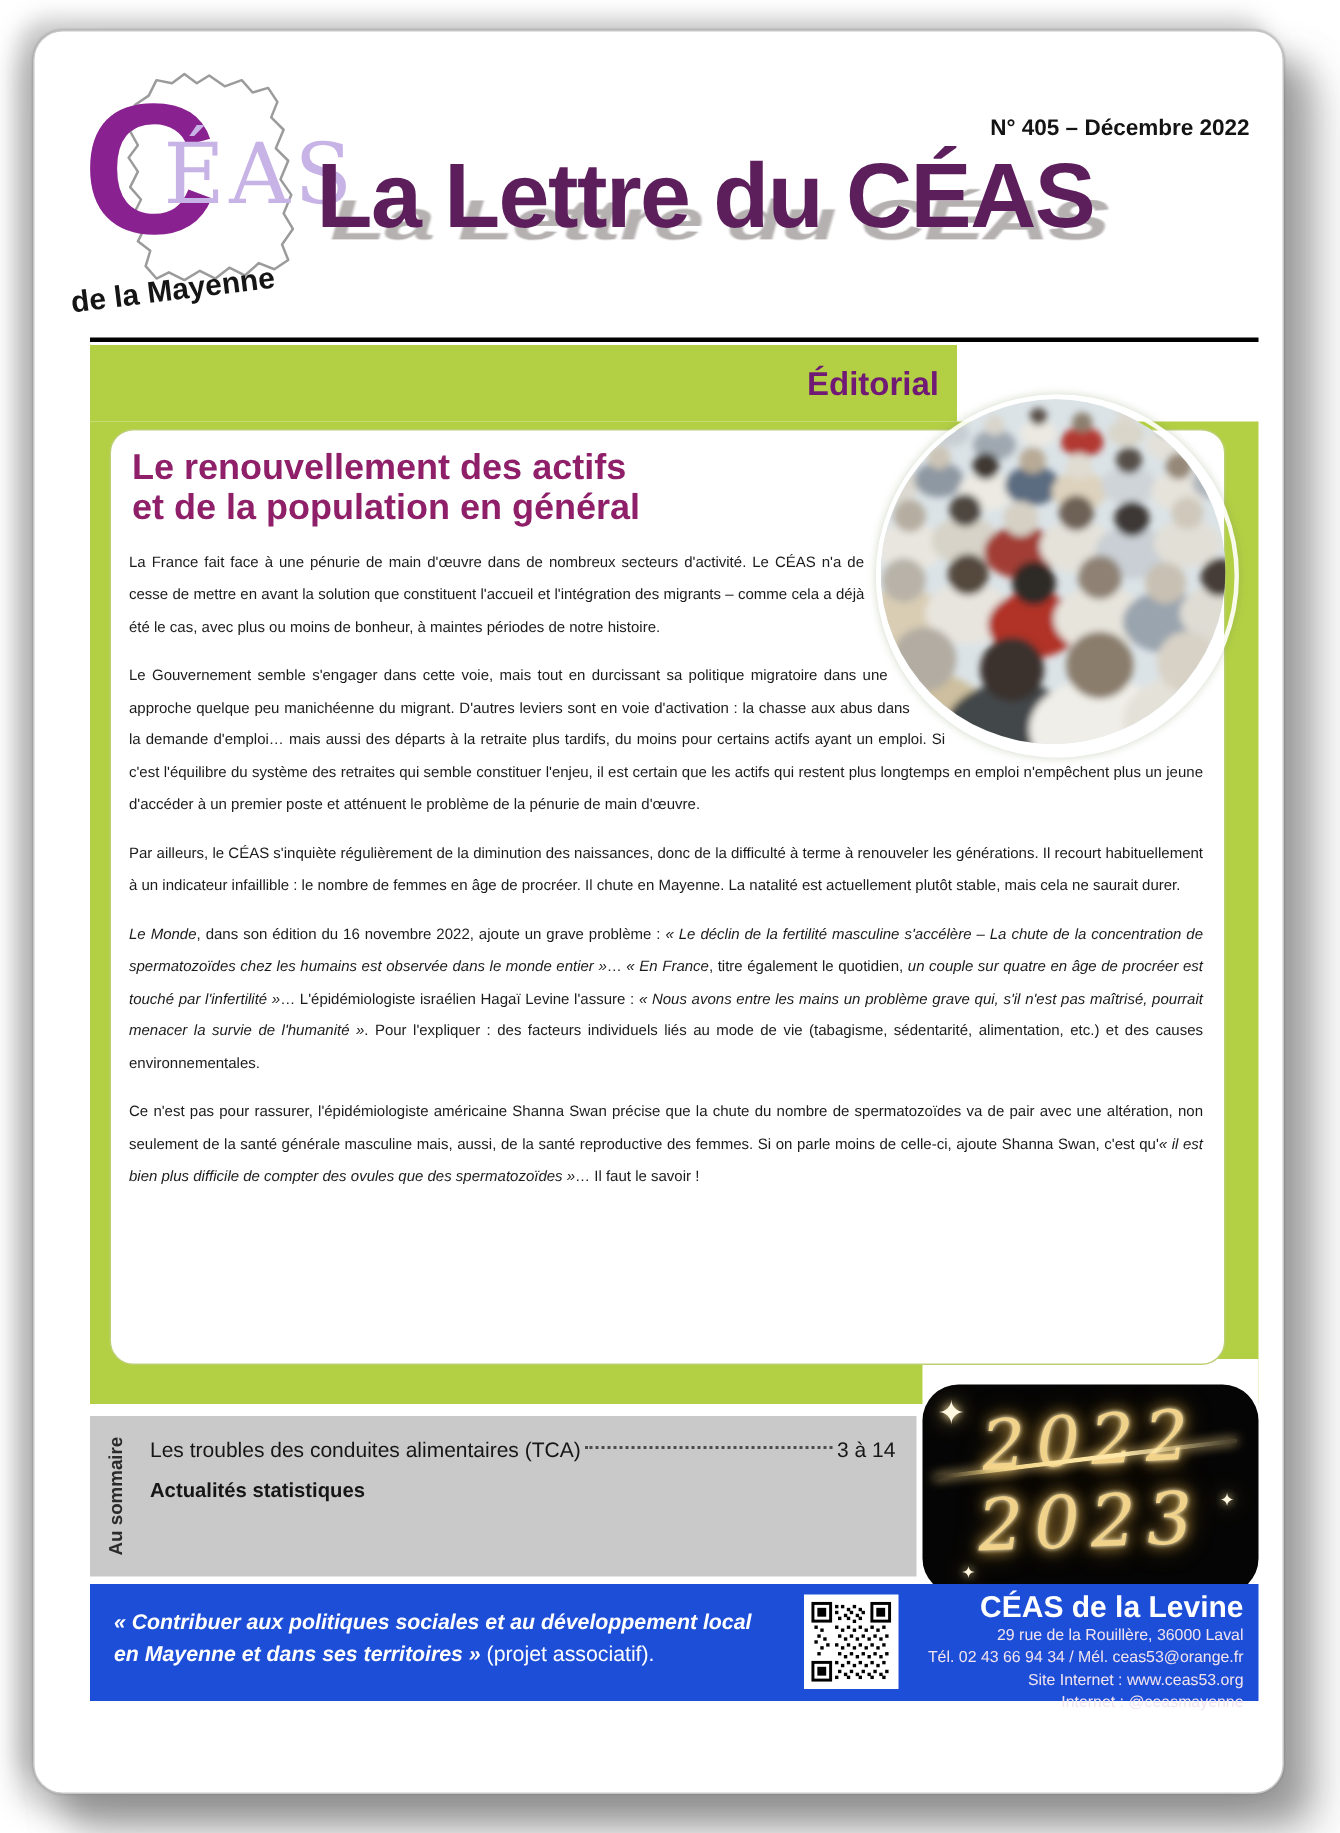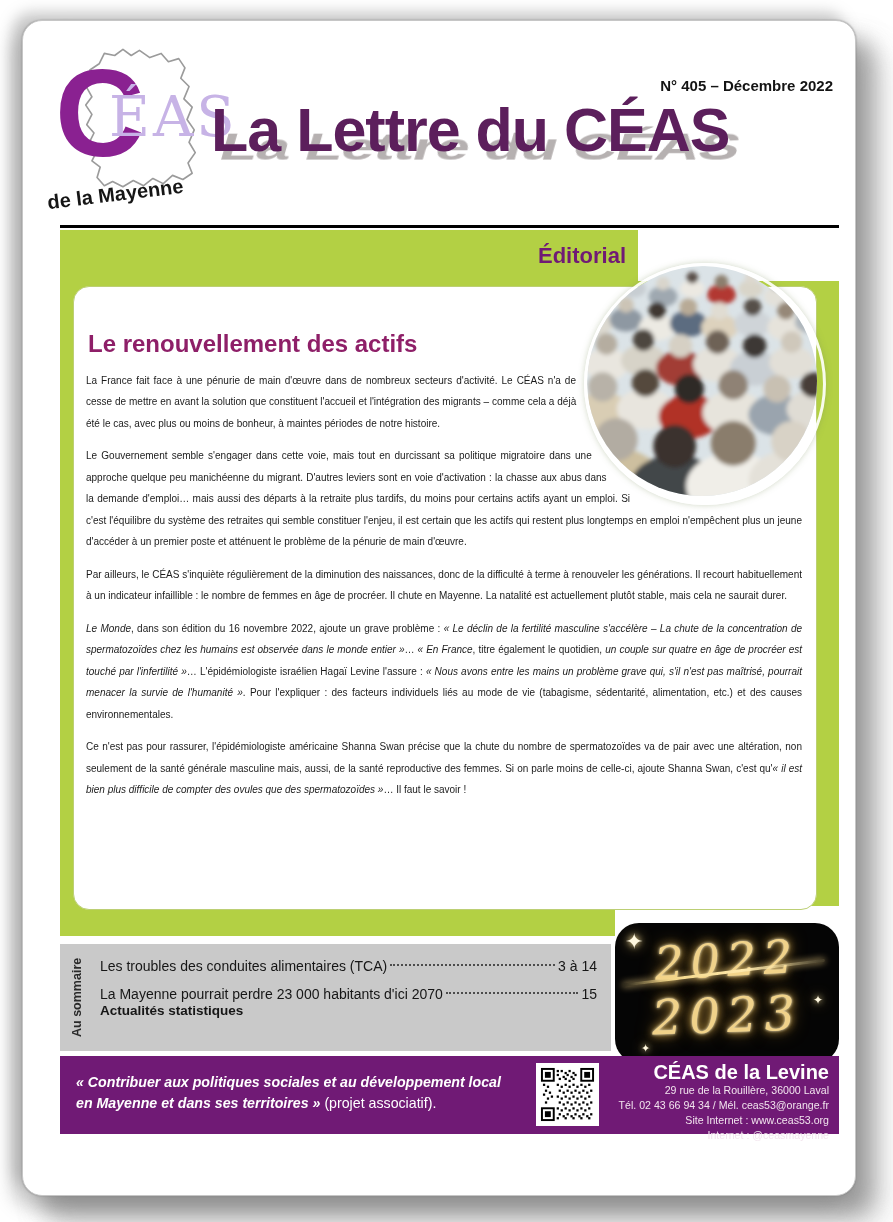--- a/index.html
+++ b/index.html
@@ -24,21 +24,21 @@
   .title-main{position:absolute;left:0;top:0;font-size:61px;font-weight:bold;color:#5c1f5c;
     white-space:nowrap;letter-spacing:-1px;}
   .rule{position:absolute;left:37px;top:204px;width:779px;height:3px;background:#000;}
   
   .band{position:absolute;left:37px;top:209px;width:578px;height:51px;background:#b3d044;}
   .band-label{position:absolute;right:12px;top:0;line-height:51px;font-size:22px;font-weight:bold;color:#701a75;}
   .green-bg{position:absolute;left:37px;top:260px;width:779px;height:655px;background:#b3d044;}
   .cut{position:absolute;left:592px;top:885px;width:224px;height:30px;background:#fff;}
   .edit-box{position:absolute;left:50px;top:265px;width:742px;height:622px;background:#fff;
     border:1px solid #bccf74;border-radius:16px;}
-  .edit-inner{position:absolute;left:12px;top:12px;right:14px;bottom:8px;margin-top:32px;}
+  .edit-inner{position:absolute;left:12px;top:12px;right:14px;bottom:8px;}
   .edit-heading{font-size:24px;font-weight:bold;color:#8e1f68;line-height:1.12;margin:0 0 12px 2px;}
   .photo-spacer{float:right;width:230px;height:136px;shape-outside:circle(128px at 132px 14px);}
   .para{margin:0 0 11px;font-size:10px;line-height:21.5px;color:#1b1b1b;text-align:justify;}
   .para:last-child{margin-bottom:0;}
   .it{font-style:italic;}
   .photo{position:absolute;left:510px;top:-24px;width:236px;height:236px;border-radius:50%;
     border:3px solid rgba(255,255,255,.9);box-shadow:0 0 6px rgba(120,140,90,.35);overflow:hidden;}
   
   .sommaire{position:absolute;left:37px;top:923px;width:551px;height:107px;background:#c9c9c9;}
   .sommaire-label{position:absolute;left:10px;top:10px;bottom:10px;writing-mode:vertical-rl;
@@ -57,21 +57,21 @@
   .ny-2022{font-size:46px;margin-top:14px;transform:rotate(-3deg);}
   .ny-2023{font-size:48px;margin-top:8px;transform:rotate(-2deg);}
   .ny-strike{position:absolute;left:6px;right:14px;top:34px;height:3px;border-radius:3px;
     background:linear-gradient(90deg,rgba(240,210,130,.15),#f4d88c 25%,#ffe9ac 60%,rgba(244,216,140,.25));
     transform:rotate(-4deg);box-shadow:0 0 7px rgba(255,220,140,.95);}
   .flare{position:absolute;color:#fff8e0;text-shadow:0 0 6px #ffe9a8,0 0 14px rgba(255,210,110,.9);}
   .flare-1{left:10px;top:6px;font-size:22px;}
   .flare-2{right:16px;top:70px;font-size:12px;}
   .flare-3{left:26px;bottom:8px;font-size:11px;}
   
-  .footer{position:absolute;left:37px;top:1035px;width:779px;height:78px;background:#701a75;color:#fff;}
+  .footer{position:absolute;left:37px;top:1035px;width:779px;height:78px;background:#1d4ed8;color:#fff;}
   .quote{position:absolute;left:16px;top:16px;width:430px;font-size:14.2px;line-height:1.5;}
   .quote .b{font-weight:bold;font-style:italic;}
   .qr{position:absolute;left:476px;top:7px;width:63px;height:63px;background:#fff;padding:3px;box-sizing:border-box;}
   .org{position:absolute;right:10px;top:5px;text-align:right;}
   .org-name{font-size:20px;font-weight:bold;line-height:1.1;color:#ffffff;}
   .org-line{font-size:10.6px;line-height:1.42;color:#f2e4ee;}
 </style>
 </head>
 <body>
 
@@ -101,20 +101,21 @@
   <div class="band">
     <div class="band-label">Éditorial</div>
   </div>
   <div class="green-bg"></div>
   <div class="cut"></div>
 
   <div class="edit-box">
     <div class="edit-inner">
       <div class="edit-heading">
         <span>Le renouvellement des actifs</span><br>
+        <span>et de la population en général</span>
       </div>
       <div>
         <div class="photo-spacer"></div>
 
       <p class="para"><span>La France fait face à une pénurie de main d'œuvre dans de nombreux secteurs d'activité. Le CÉAS n'a de cesse de mettre en avant la solution que constituent l'accueil et l'intégration des migrants – comme cela a déjà été le cas, avec plus ou moins de bonheur, à maintes périodes de notre histoire.</span></p>
           <p class="para"><span>Le Gouvernement semble s'engager dans cette voie, mais tout en durcissant sa politique migratoire dans une approche quelque peu manichéenne du migrant. D'autres leviers sont en voie d'activation : la chasse aux abus dans la demande d'emploi… mais aussi des départs à la retraite plus tardifs, du moins pour certains actifs ayant un emploi. Si c'est l'équilibre du système des retraites qui semble constituer l'enjeu, il est certain que les actifs qui restent plus longtemps en emploi n'empêchent plus un jeune d'accéder à un premier poste et atténuent le problème de la pénurie de main d'œuvre.</span></p>
           <p class="para"><span>Par ailleurs, le CÉAS s'inquiète régulièrement de la diminution des naissances, donc de la difficulté à terme à renouveler les générations. Il recourt habituellement à un indicateur infaillible : le nombre de femmes en âge de procréer. Il chute en Mayenne. La natalité est actuellement plutôt stable, mais cela ne saurait durer.</span></p>
           <p class="para"><span class="it">Le Monde</span><span>, dans son édition du 16 novembre 2022, ajoute un grave problème : </span><span class="it">« Le déclin de la fertilité masculine s'accélère – La chute de la concentration de spermatozoïdes chez les humains est observée dans le monde entier »</span><span>… </span><span class="it">« En France</span><span>, titre également le quotidien, </span><span class="it">un couple sur quatre en âge de procréer est touché par l'infertilité »</span><span>… L'épidémiologiste israélien Hagaï Levine l'assure : </span><span class="it">« Nous avons entre les mains un problème grave qui, s'il n'est pas maîtrisé, pourrait menacer la survie de l'humanité »</span><span>. Pour l'expliquer : des facteurs individuels liés au mode de vie (tabagisme, sédentarité, alimentation, etc.) et des causes environnementales.</span></p>
           <p class="para"><span>Ce n'est pas pour rassurer, l'épidémiologiste américaine Shanna Swan précise que la chute du nombre de spermatozoïdes va de pair avec une altération, non seulement de la santé générale masculine mais, aussi, de la santé reproductive des femmes. Si on parle moins de celle-ci, ajoute Shanna Swan, c'est qu'</span><span class="it">« il est bien plus difficile de compter des ovules que des spermatozoïdes »</span><span>… Il faut le savoir !</span></p>
         </div>
@@ -207,25 +208,20 @@
     <div class="toc">
 
     <div class="toc-item">
           <div class="toc-line">
             <span>Les troubles des conduites alimentaires (TCA)</span>
             <span class="toc-dots"></span>
             <span>3 à 14</span>
           </div>
         </div>
         <div class="toc-item">
-          <div class="toc-line">
-            <span>La Mayenne pourrait perdre 23 000 habitants d'ici 2070</span>
-            <span class="toc-dots"></span>
-            <span>15</span>
-          </div>
           <div class="toc-cat">Actualités statistiques</div>
         </div>
       </div>
   </div>
 
   <div class="newyear">
     <span class="flare flare-1">✦</span>
     <span class="flare flare-2">✦</span>
     <span class="flare flare-3">✦</span>
     <div class="ny-line ny-2022">

